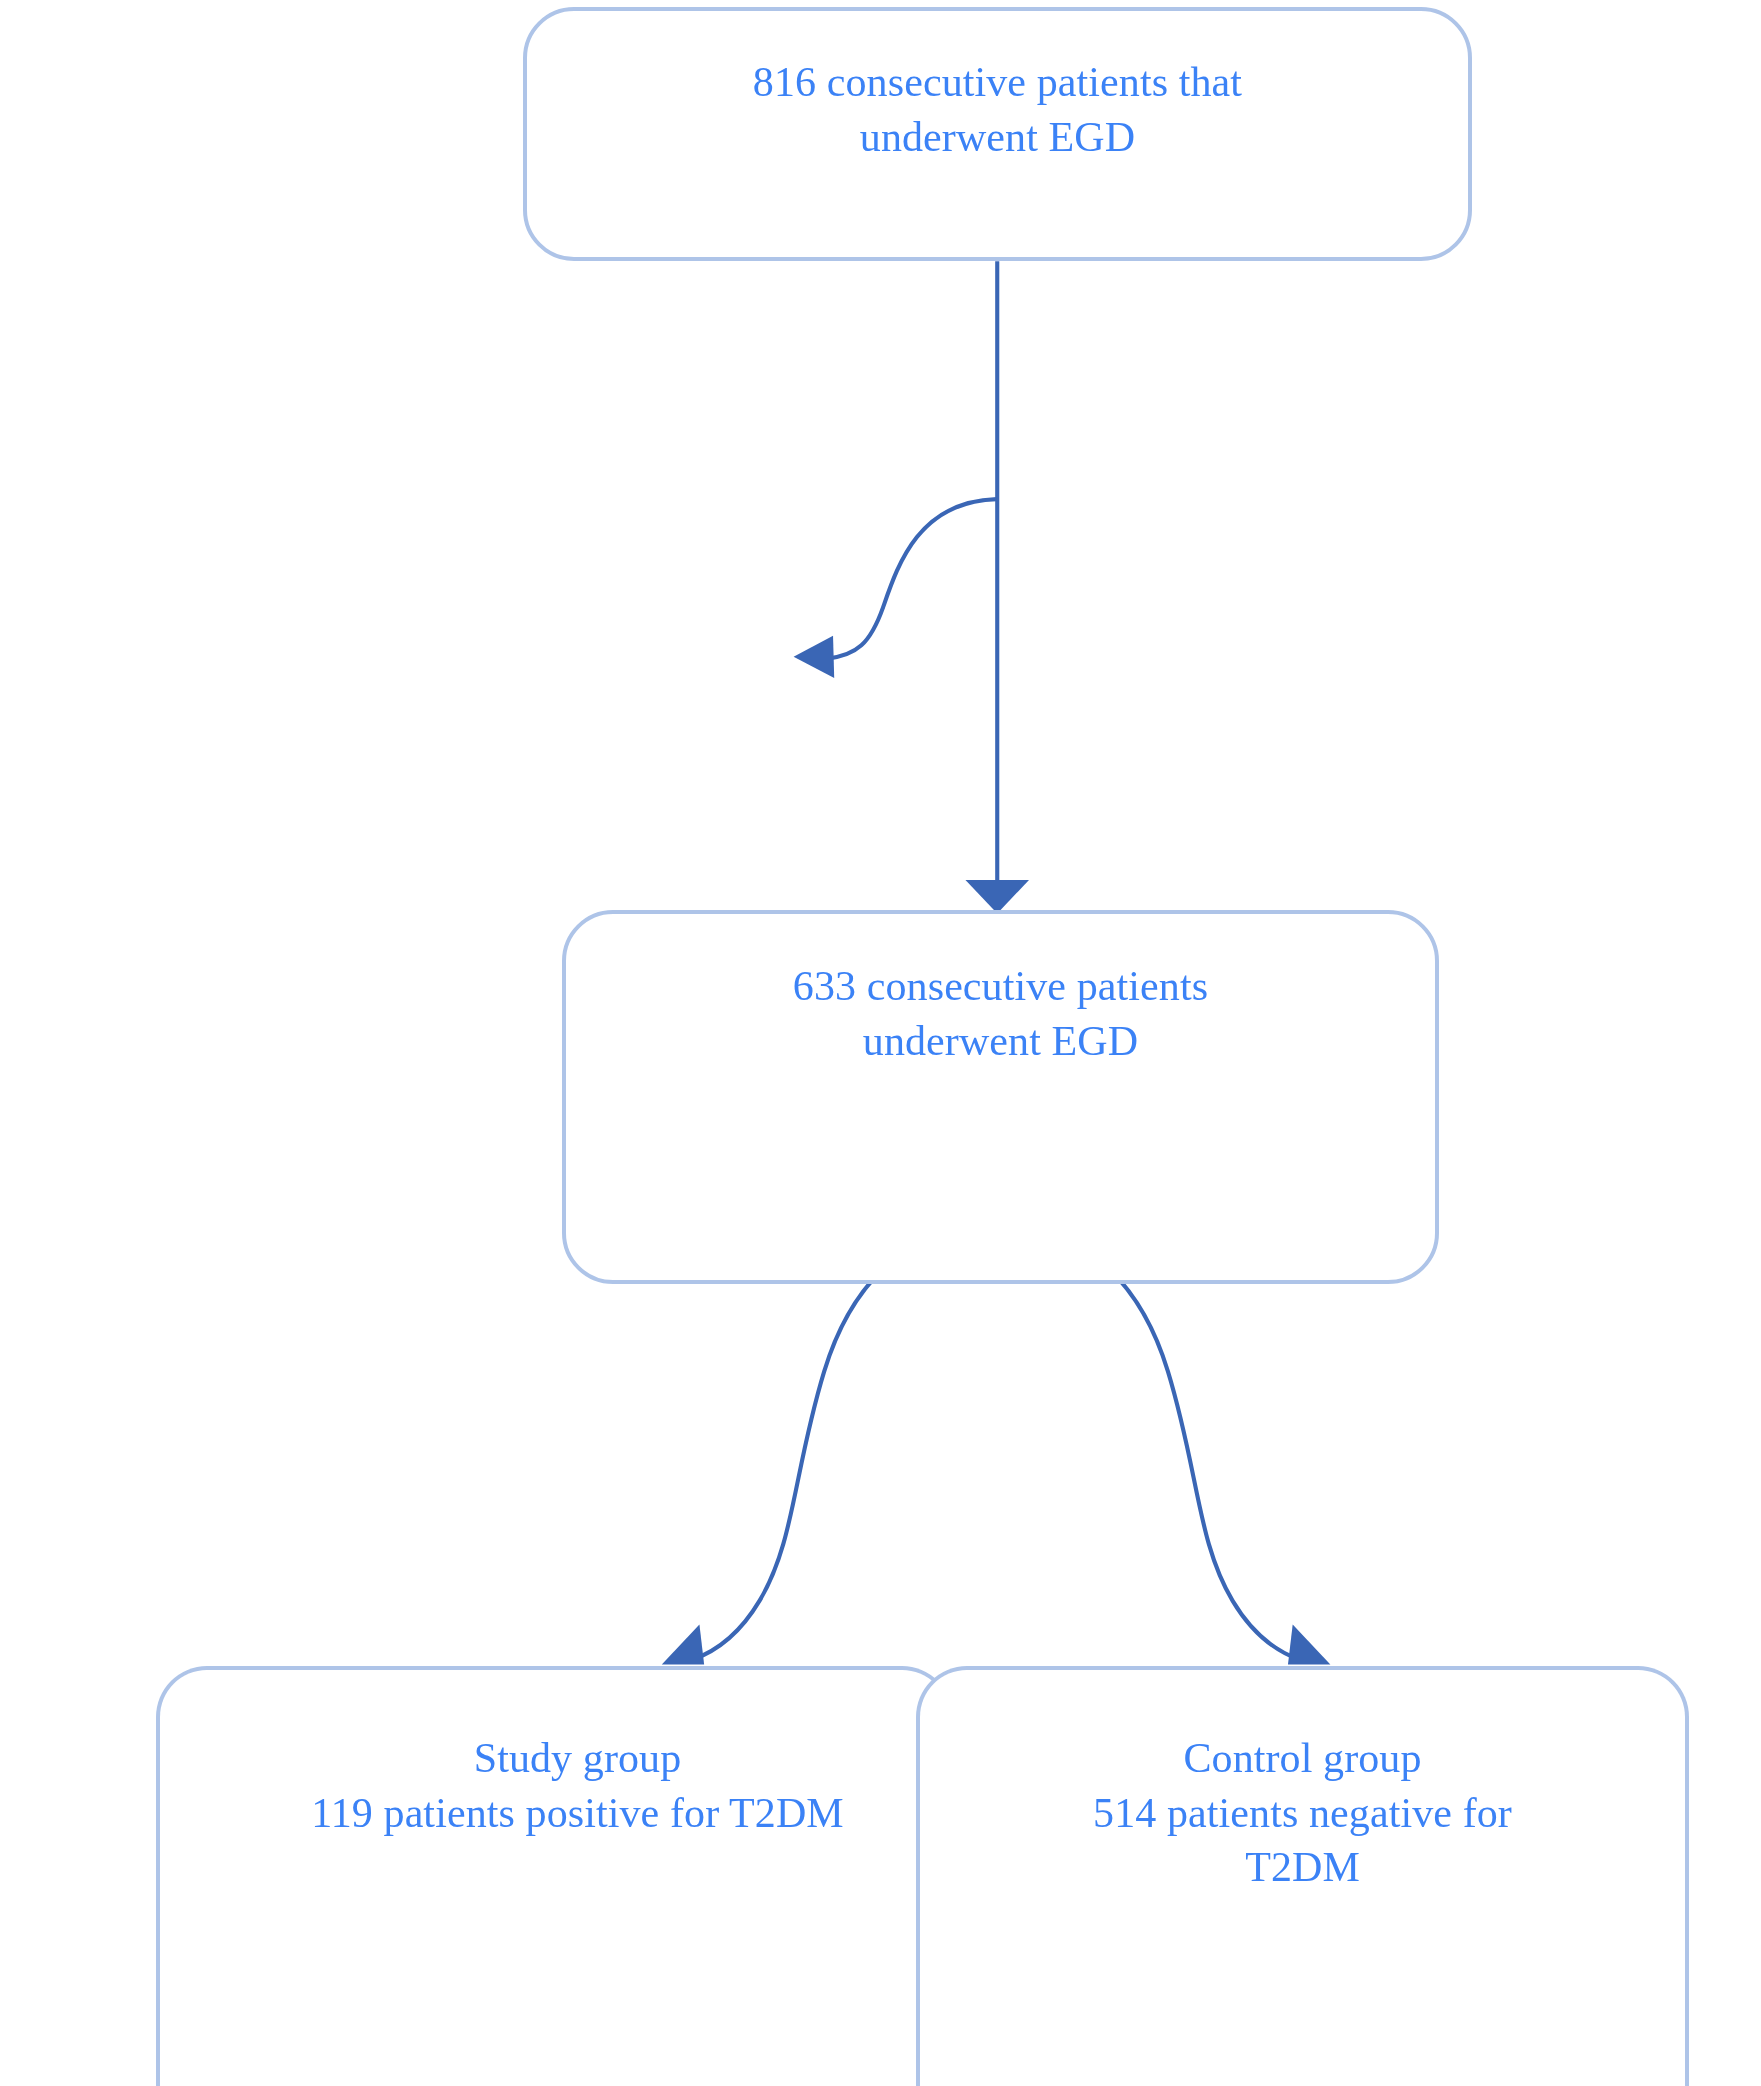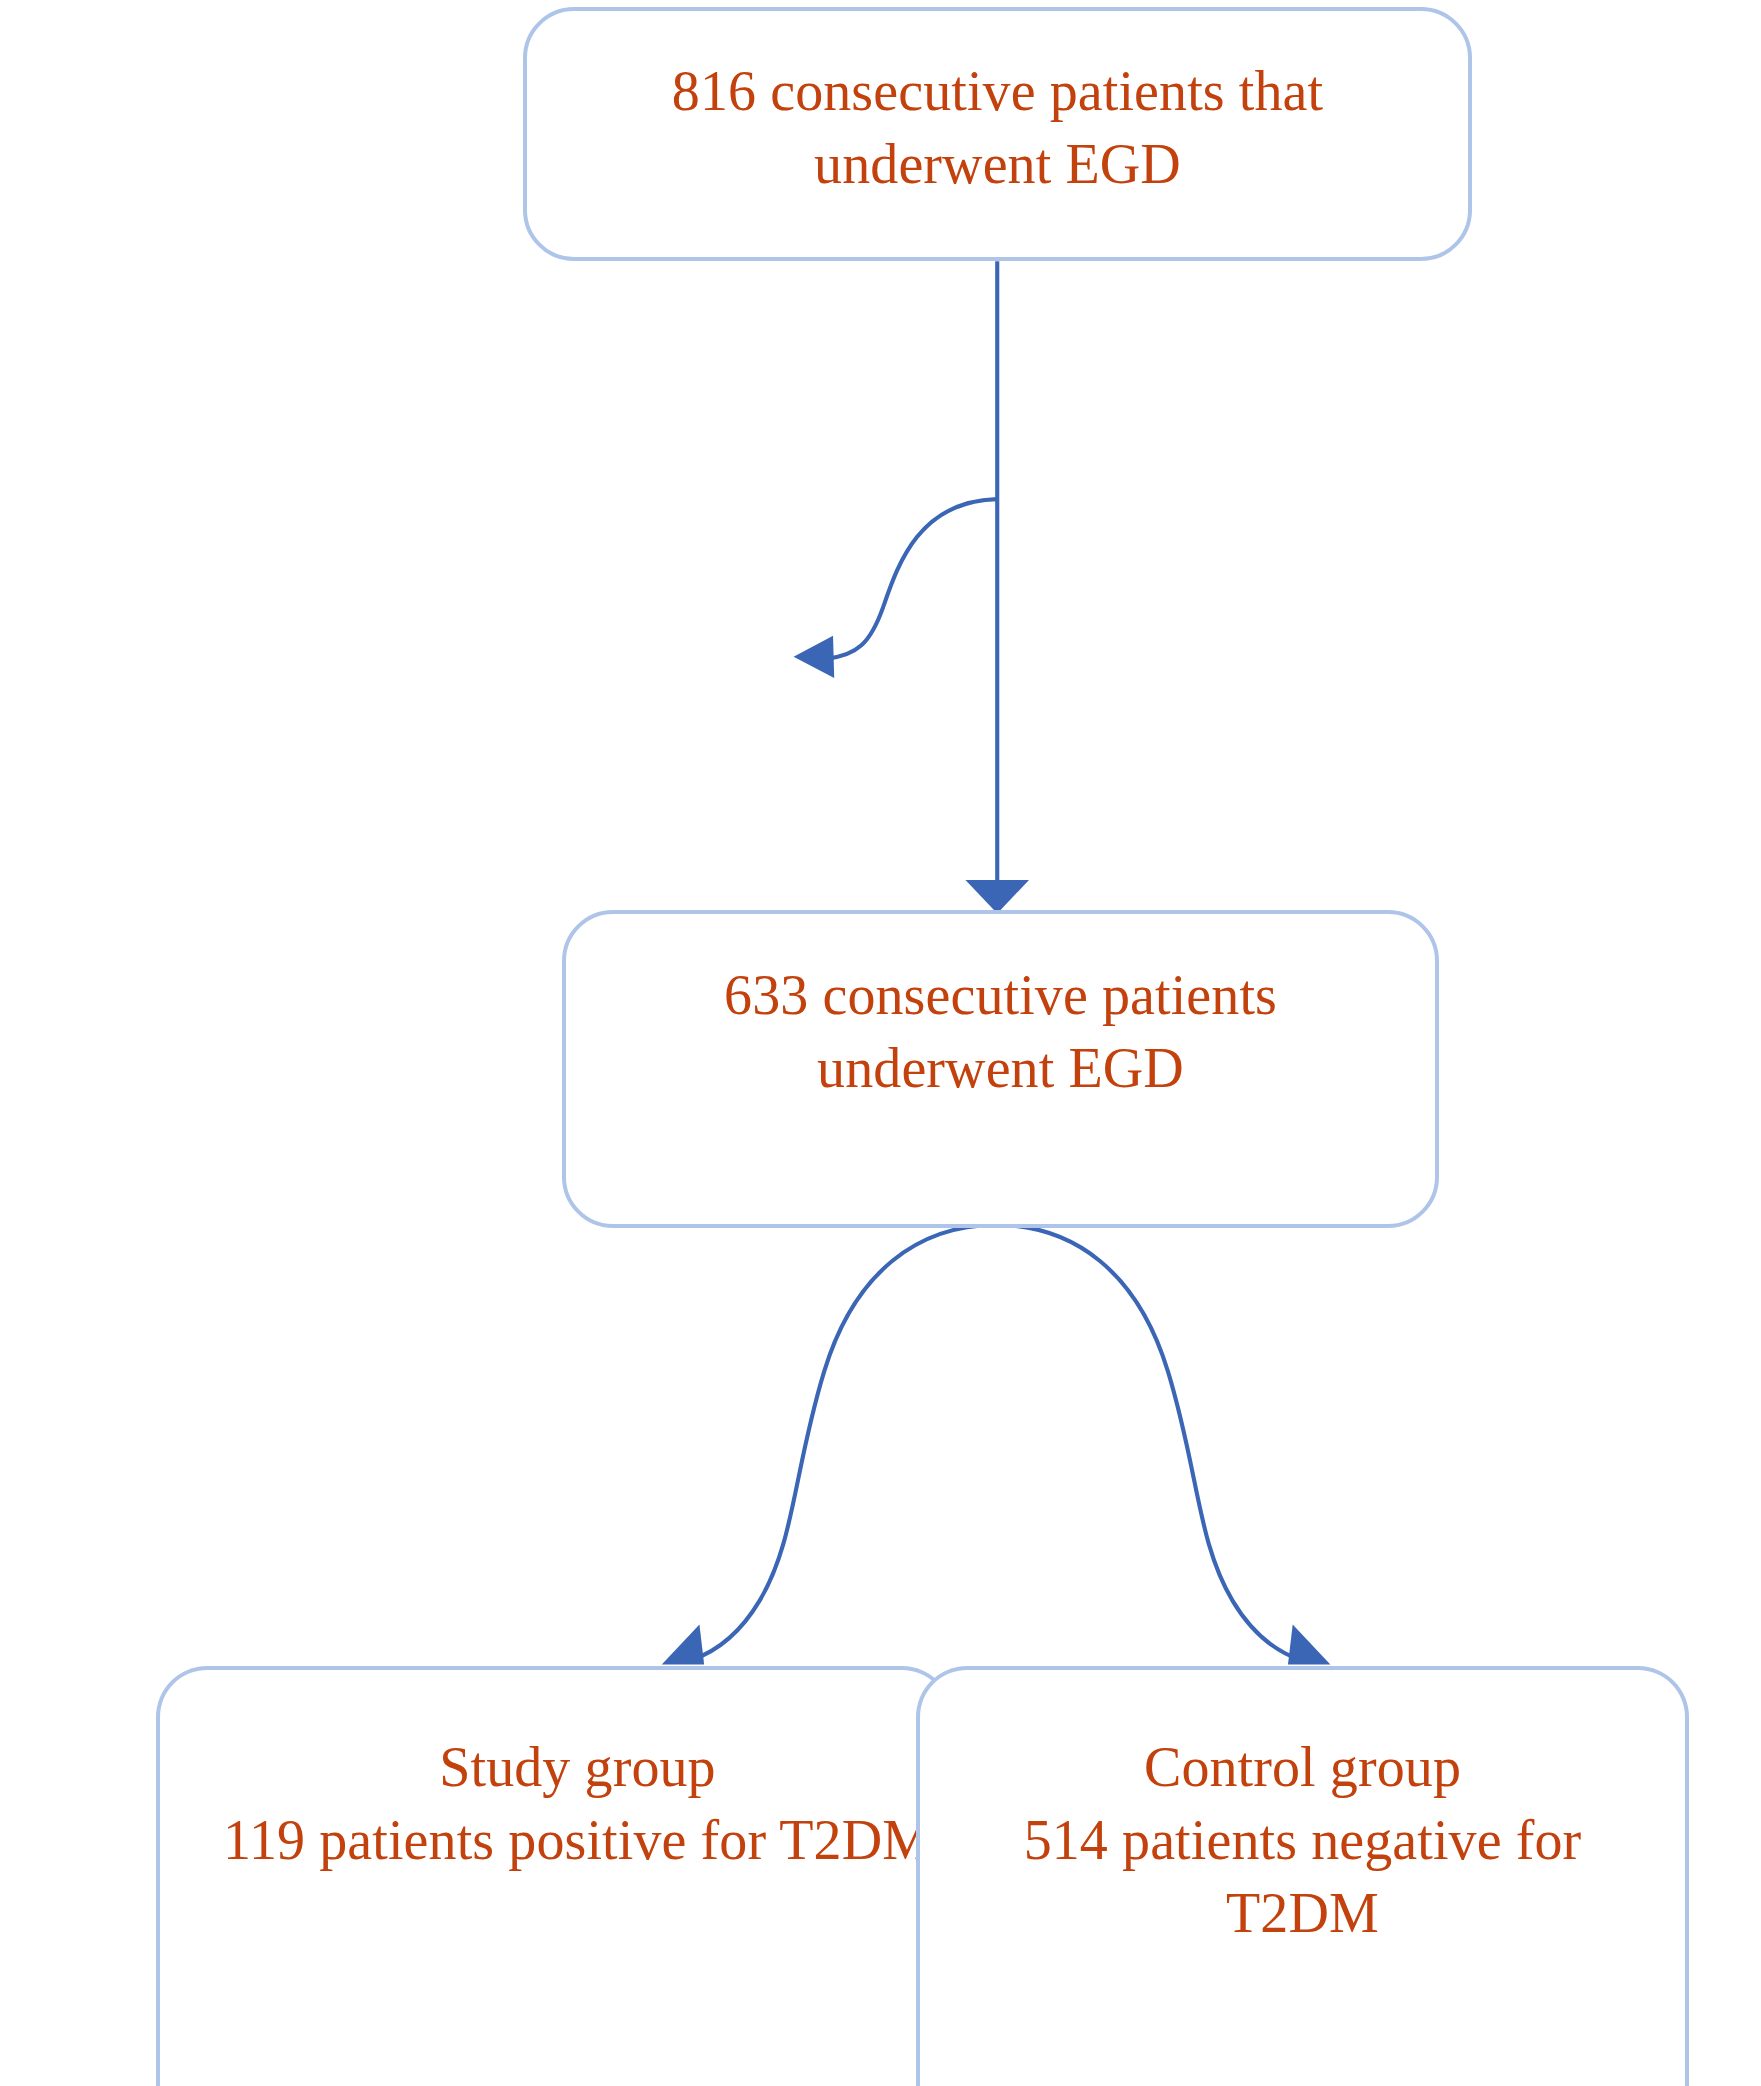--- a/index.html
+++ b/index.html
@@ -32,22 +32,22 @@
     background: #ffffff;
     border: 4.1px solid #aec4e8;
     border-radius: 51px;
     display: flex;
     align-items: flex-start;
     justify-content: center;
     z-index: 2;
   }
   .node-text {
     text-align: center;
-    color: #c2410c;
-    font-size: 56px;
+    color: #3b82f6;
+    font-size: 42px;
     line-height: 1.30;
     letter-spacing: 0.1px;
     white-space: pre-line;
     font-family: "Liberation Serif", "DejaVu Serif", serif;
   }
 
   
   #node-total {
     left: 523px;  top: 7px;
     width: 949px; height: 254px;
@@ -55,21 +55,21 @@
   #node-total .node-text { margin-top: 44px; }
 
   #node-excluded {
     left: 16.5px;  top: 499px;
     width: 807px; height: 247px;
   }
   #node-excluded .node-text { margin-top: 42px; }
 
   #node-eligible {
     left: 562px;  top: 910px;
-    width: 877px; height: 318px;
+    width: 877px; height: 374px;
   }
   #node-eligible .node-text { margin-top: 45px; }
 
   #node-study {
     left: 156px;  top: 1666px;
     width: 797px; height: 421px;
     border-bottom: none;
     border-bottom-left-radius: 0;
     border-bottom-right-radius: 0;
   }

